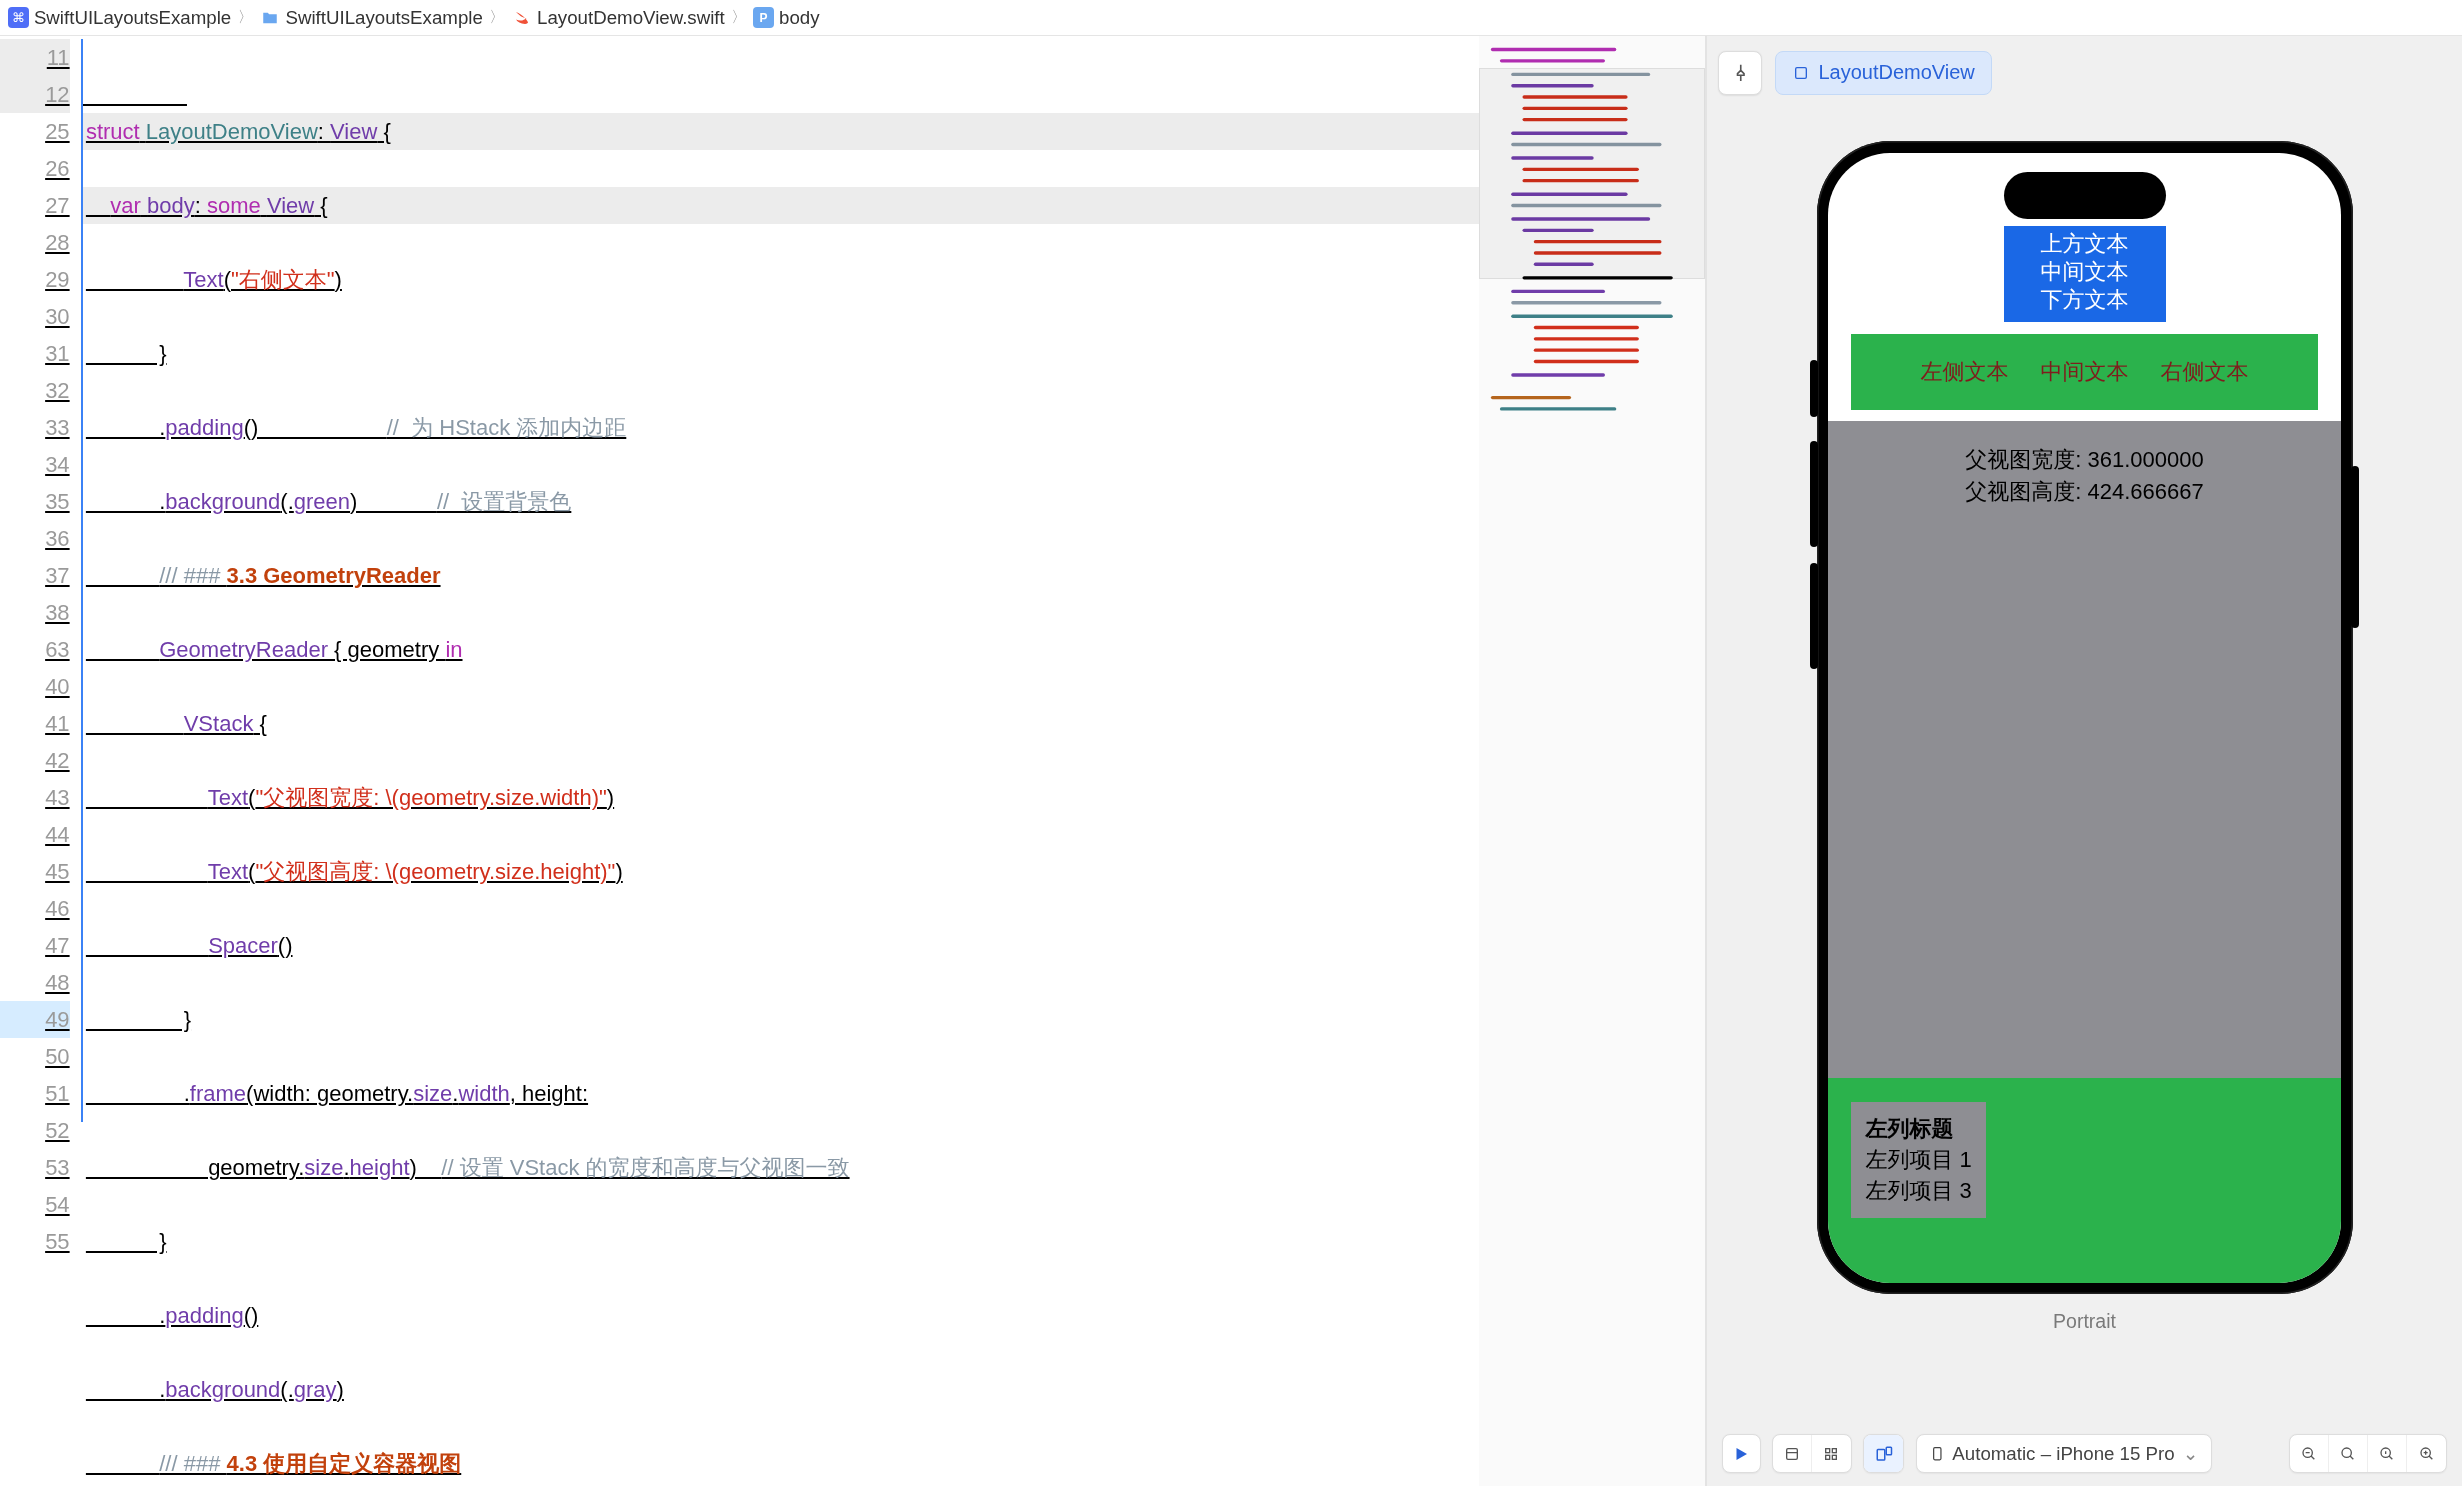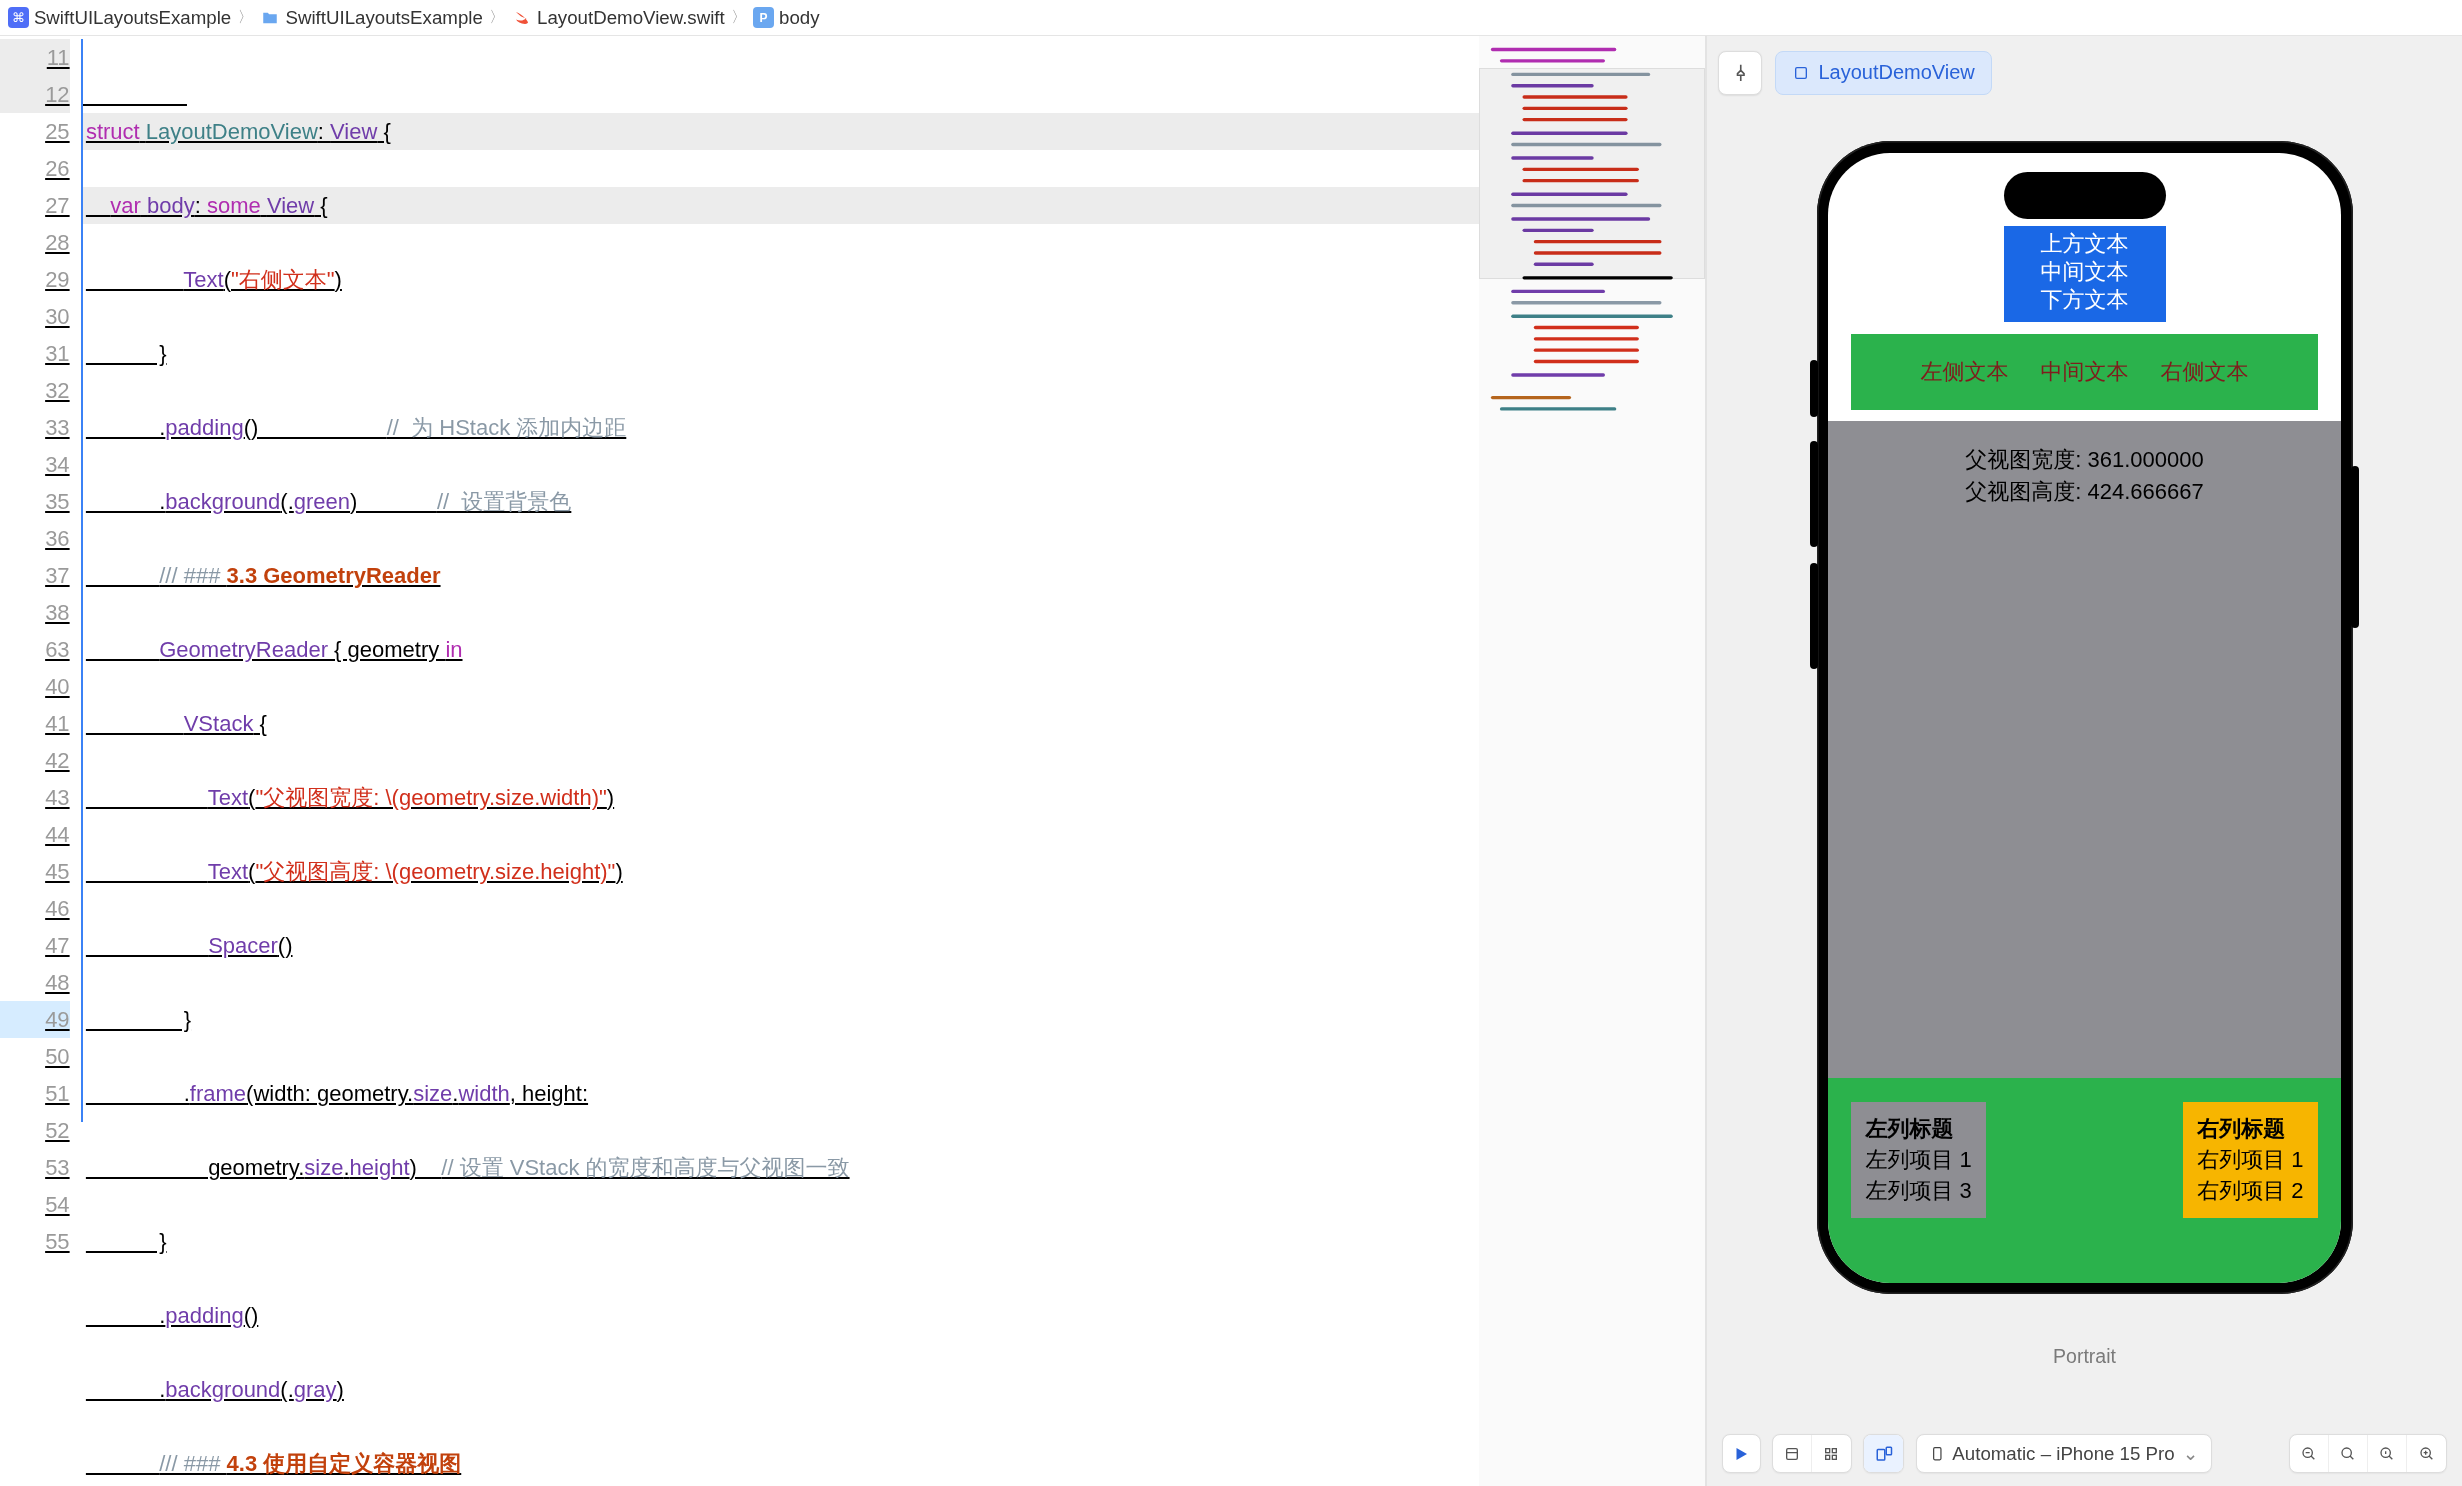--- a/index.html
+++ b/index.html
@@ -39,21 +39,21 @@
   .minimap .mm-viewport { position:absolute; left:0; right:0; top:32px; height:211px; background:rgba(0,0,0,0.04); border:0.8px solid rgba(0,0,0,0.08);}
   .minimap svg { width:100%; }
 
   
   .canvas-pane { width:755px; background:#f0f0f0; display:flex; flex-direction:column; position:relative; }
   .canvas-top { display:flex; padding:14.6px 11.4px; gap:13px; align-items:flex-start;}
   .pin-btn { width:44px; height:44px; border-radius:8px; background:#fff; border:0.8px solid #ddd; display:flex; align-items:center; justify-content:center; color:#555; box-shadow:0 0.8px 1.6px rgba(0,0,0,0.08);}
   .chip { height:44px; padding:0 16px; border-radius:8px; background:#dbe8fc; border:0.8px solid #c3d9f7; display:flex; align-items:center; gap:8px; color:#2962d9; font-size:20px;}
   .chip .chip-ico { width:18px; height:18px; display:inline-flex; align-items:center; justify-content:center;}
 
-  .phone-wrap { flex:1; display:flex; flex-direction:column; align-items:center; justify-content:flex-start; padding-top:32px;gap:35px; }
+  .phone-wrap { flex:1; display:flex; flex-direction:column; align-items:center; justify-content:flex-start; padding-top:32px; }
   .phone { width:536px; height:1153px; border-radius:73px; background:#000; padding:11.4px; position:relative; box-shadow:0 0 0 1.6px #222 inset;}
   .phone-inner { width:100%; height:100%; border-radius:62px; background:#fff; overflow:hidden; position:relative;}
   .dynamic-island { position:absolute; top:19.5px; left:50%; transform:translateX(-50%); width:162px; height:47px; background:#000; border-radius:32px; z-index:20;}
   .side-btn { position:absolute; background:#000; border-radius:4.9px;}
   .side-left1 { left:-6.5px; top:219px; width:8px; height:57px;}
   .side-left2 { left:-6.5px; top:300px; width:8px; height:106px;}
   .side-left3 { left:-6.5px; top:422px; width:8px; height:106px;}
   .side-right { right:-6.5px; top:325px; width:8px; height:162px;}
 
   .screen { width:100%; height:100%; display:flex; flex-direction:column;}
@@ -265,25 +265,20 @@
               <div class="gray-area">
                 <div class="gl">父视图宽度: 361.000000</div>
                 <div class="gl">父视图高度: 424.666667</div>
               </div>
               <div class="bottom-green">
                 <div class="card gray">
                   <div class="h">左列标题</div>
                   <div>左列项目 1</div>
                   <div>左列项目 3</div>
                 </div>
-                <div class="card yellow">
-                  <div class="h">右列标题</div>
-                  <div>右列项目 1</div>
-                  <div>右列项目 2</div>
-                </div>
               </div>
             </div>
           </div>
         </div>
         <div class="phone-label">Portrait</div>
       </div>
 
       <div class="canvas-bottom">
         <div class="play-btn">
           <svg width="18" height="18" viewBox="0 0 24 24">

